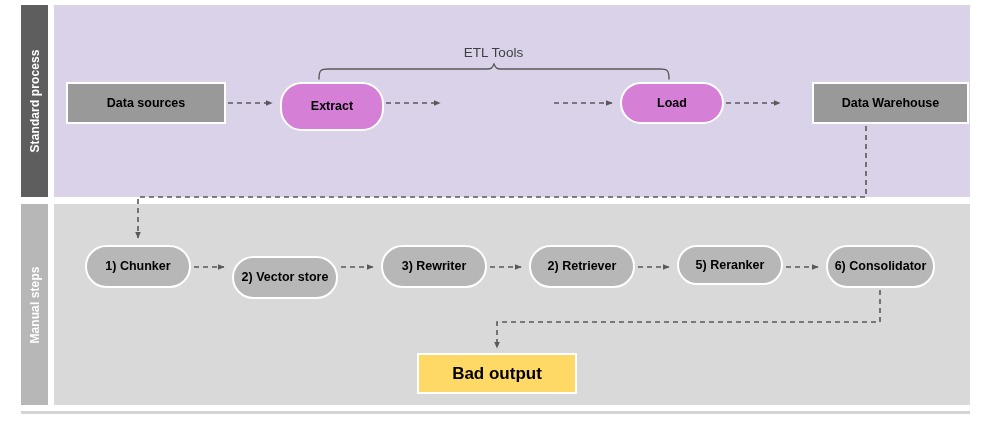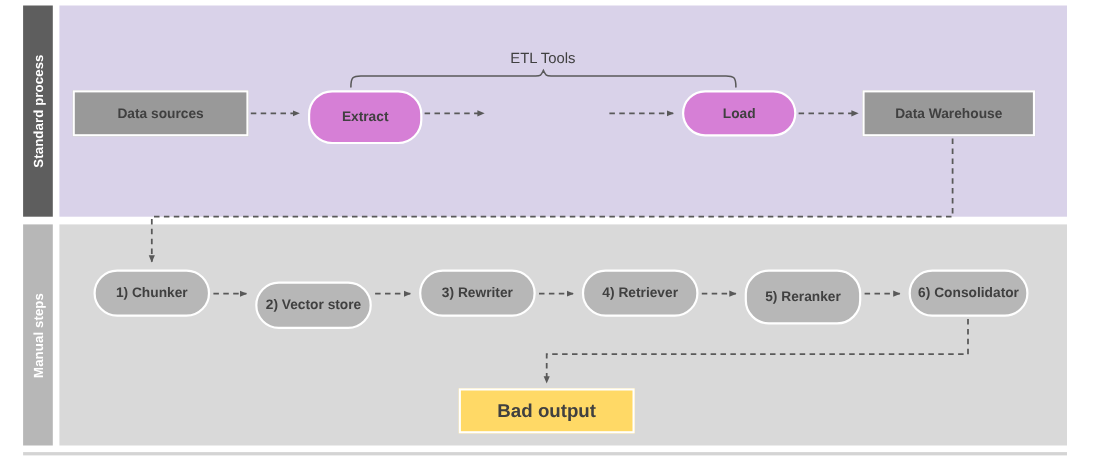--- a/index.html
+++ b/index.html
@@ -60,43 +60,43 @@
   }
 
   
   .node {
     position: absolute;
     box-sizing: border-box;
     display: flex;
     align-items: center;
     justify-content: center;
     text-align: center;
-    color: #404040;
+    color: #000000;
     font-size: 12.5px;
     font-weight: bold;
     line-height: 1.15;
     border: 2px solid #ffffff;
   }
   .node.rect-gray  { background: #999999; }
   .node.pill-pink  { background: #d67fd6; border-radius: 22px; }
   .node.pill-gray  { background: #b7b7b7; border-radius: 22px; }
   .node.rect-yellow{ background: #ffd966; }
 
   
   #node-data-sources   { left: 66px;  top: 82px;  width: 160px; height: 42px; }
   #node-extract        { left: 280px; top: 82px;  width: 104px; height: 49px; }
   #node-transform      { left: 448px; top: 82px;  width: 104px; height: 42px; }
   #node-load           { left: 620px; top: 82px;  width: 104px; height: 42px; }
-  #node-data-warehouse { left: 784px; top: 82px;  width: 157px; height: 42px; }
+  #node-data-warehouse { left: 812px; top: 82px;  width: 157px; height: 42px; }
 
   #node-chunker      { left: 85px;  top: 245px; width: 106px; height: 43px; }
   #node-vector-store { left: 232px; top: 256px; width: 106px; height: 43px; }
   #node-rewriter     { left: 381px; top: 245px; width: 106px; height: 43px; }
   #node-retriever    { left: 529px; top: 245px; width: 106px; height: 43px; }
-  #node-reranker     { left: 677px; top: 245px; width: 106px; height: 50px; }
+  #node-reranker     { left: 677px; top: 245px; width: 106px; height: 40px; }
   #node-consolidator { left: 826px; top: 245px; width: 109px; height: 43px; }
 
   #node-bad-output   { left: 417px; top: 353px; width: 160px; height: 41px;
                        font-size: 17px; }
 
   
   #connectors {
     position: absolute;
     left: 0; top: 0;
     width: 1003px; height: 430px;
@@ -177,21 +177,21 @@
   <div class="node pill-gray" id="node-chunker">
     <span>1) Chunker</span>
   </div>
   <div class="node pill-gray" id="node-vector-store">
     <span>2) Vector store</span>
   </div>
   <div class="node pill-gray" id="node-rewriter">
     <span>3) Rewriter</span>
   </div>
   <div class="node pill-gray" id="node-retriever">
-    <span>4) Retriever</span>
+    <span>2) Retriever</span>
   </div>
   <div class="node pill-gray" id="node-reranker">
     <span>5) Reranker</span>
   </div>
   <div class="node pill-gray" id="node-consolidator">
     <span>6) Consolidator</span>
   </div>
 
   <div class="node rect-yellow" id="node-bad-output">
     <span>Bad output</span>

